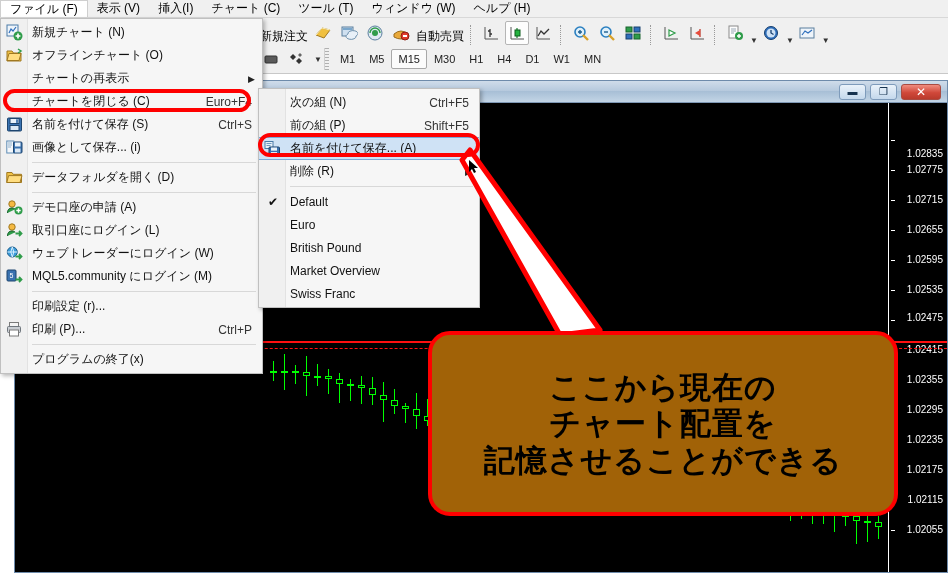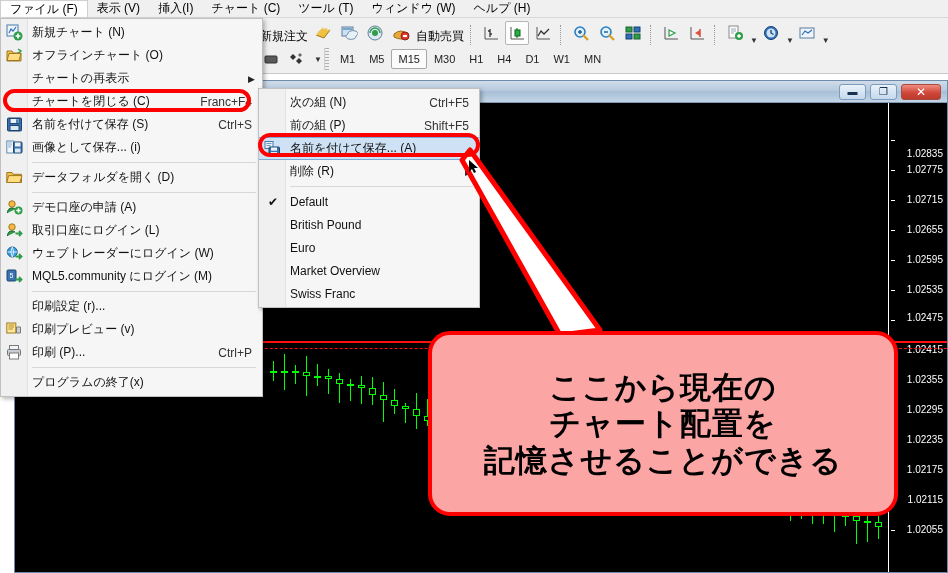--- a/index.html
+++ b/index.html
@@ -218,21 +218,21 @@
     position: absolute; left: 0; top: 0;
     width: 948px; height: 573px;
     z-index: 55; pointer-events: none;
   }
 
   
   .callout {
     position: absolute;
     left: 428px; top: 331px;
     width: 470px; height: 185px;
-    background: #fca5a5;
+    background: #a16207;
     border: 4px solid #ff0000;
     border-radius: 22px;
     z-index: 58;
     display: flex; align-items: center; justify-content: center;
   }
   .callout-text {
     text-align: center;
     font-family: "DejaVu Sans", sans-serif;
     font-weight: bold;
     font-size: 31px;
@@ -725,21 +725,21 @@
           </svg>
         </span>
         <span class="mi-text">オフラインチャート (O)</span>
       </div>
       <div class="mi">
         <span class="mi-text">チャートの再表示</span>
         <span class="mi-arrow">▶</span>
       </div>
       <div class="mi">
         <span class="mi-text">チャートを閉じる (C)</span>
-        <span class="mi-accel">Franc+F4</span>
+        <span class="mi-accel">Euro+F4</span>
       </div>
       <div class="mi">
         <span class="mi-ico">
           <svg width="17" height="17" viewBox="0 0 17 17">
             <rect x="1.5" y="2" width="14" height="13" rx="1" fill="#3a72b0" stroke="#1d456f"></rect>
             <rect x="4" y="2.5" width="9" height="5" fill="#e9f2fa" stroke="#1d456f"></rect>
             <rect x="10" y="3.3" width="2" height="3.6" fill="#4f7fb5"></rect>
             <rect x="4" y="9.5" width="9" height="5" fill="#dce9f5" stroke="#1d456f"></rect>
           </svg>
         </span>
@@ -810,30 +810,20 @@
         </span>
         <span class="mi-text">MQL5.community にログイン (M)</span>
       </div>
       <div class="msep"></div>
       <div class="mi">
         <span class="mi-text">印刷設定 (r)...</span>
       </div>
       <div class="mi">
         <span class="mi-ico">
           <svg width="17" height="17" viewBox="0 0 17 17">
-            <rect x="0.8" y="2" width="9" height="10" fill="#ffe89a" stroke="#a07820"></rect>
-            <path d="M2.4 4 H8.2 M2.4 6 H8.2 M2.4 8 H6.8" stroke="#b08a2a"></path>
-            <path d="M10.5 6 H14.5 V12 H10.5 Z" fill="#cfcfcf" stroke="#7a7a7a"></path>
-          </svg>
-        </span>
-        <span class="mi-text">印刷プレビュー (v)</span>
-      </div>
-      <div class="mi">
-        <span class="mi-ico">
-          <svg width="17" height="17" viewBox="0 0 17 17">
             <rect x="3.5" y="1.5" width="9" height="4" fill="#f4f4f4" stroke="#7a7a7a"></rect>
             <rect x="1.5" y="5.5" width="13" height="6" rx="1" fill="#c9cdd2" stroke="#6f767d"></rect>
             <rect x="3.5" y="9" width="9" height="6" fill="#ffffff" stroke="#7a7a7a"></rect>
           </svg>
         </span>
         <span class="mi-text">印刷 (P)...</span>
         <span class="mi-accel">Ctrl+P</span>
       </div>
       <div class="msep"></div>
       <div class="mi">
@@ -866,24 +856,24 @@
       <div class="mi">
         <span class="mi-text">削除 (R)</span>
         <span class="mi-arrow">▶</span>
       </div>
       <div class="msep"></div>
       <div class="mi">
         <span class="mi-check">✔</span>
         <span class="mi-text">Default</span>
       </div>
       <div class="mi">
+        <span class="mi-text">Euro</span>
+      </div>
+      <div class="mi">
         <span class="mi-text">British Pound</span>
-      </div>
-      <div class="mi">
-        <span class="mi-text">Euro</span>
       </div>
       <div class="mi">
         <span class="mi-text">Market Overview</span>
       </div>
       <div class="mi">
         <span class="mi-text">Swiss Franc</span>
       </div>
     </div>
 
   <div class="ring" id="ring-a"></div>

